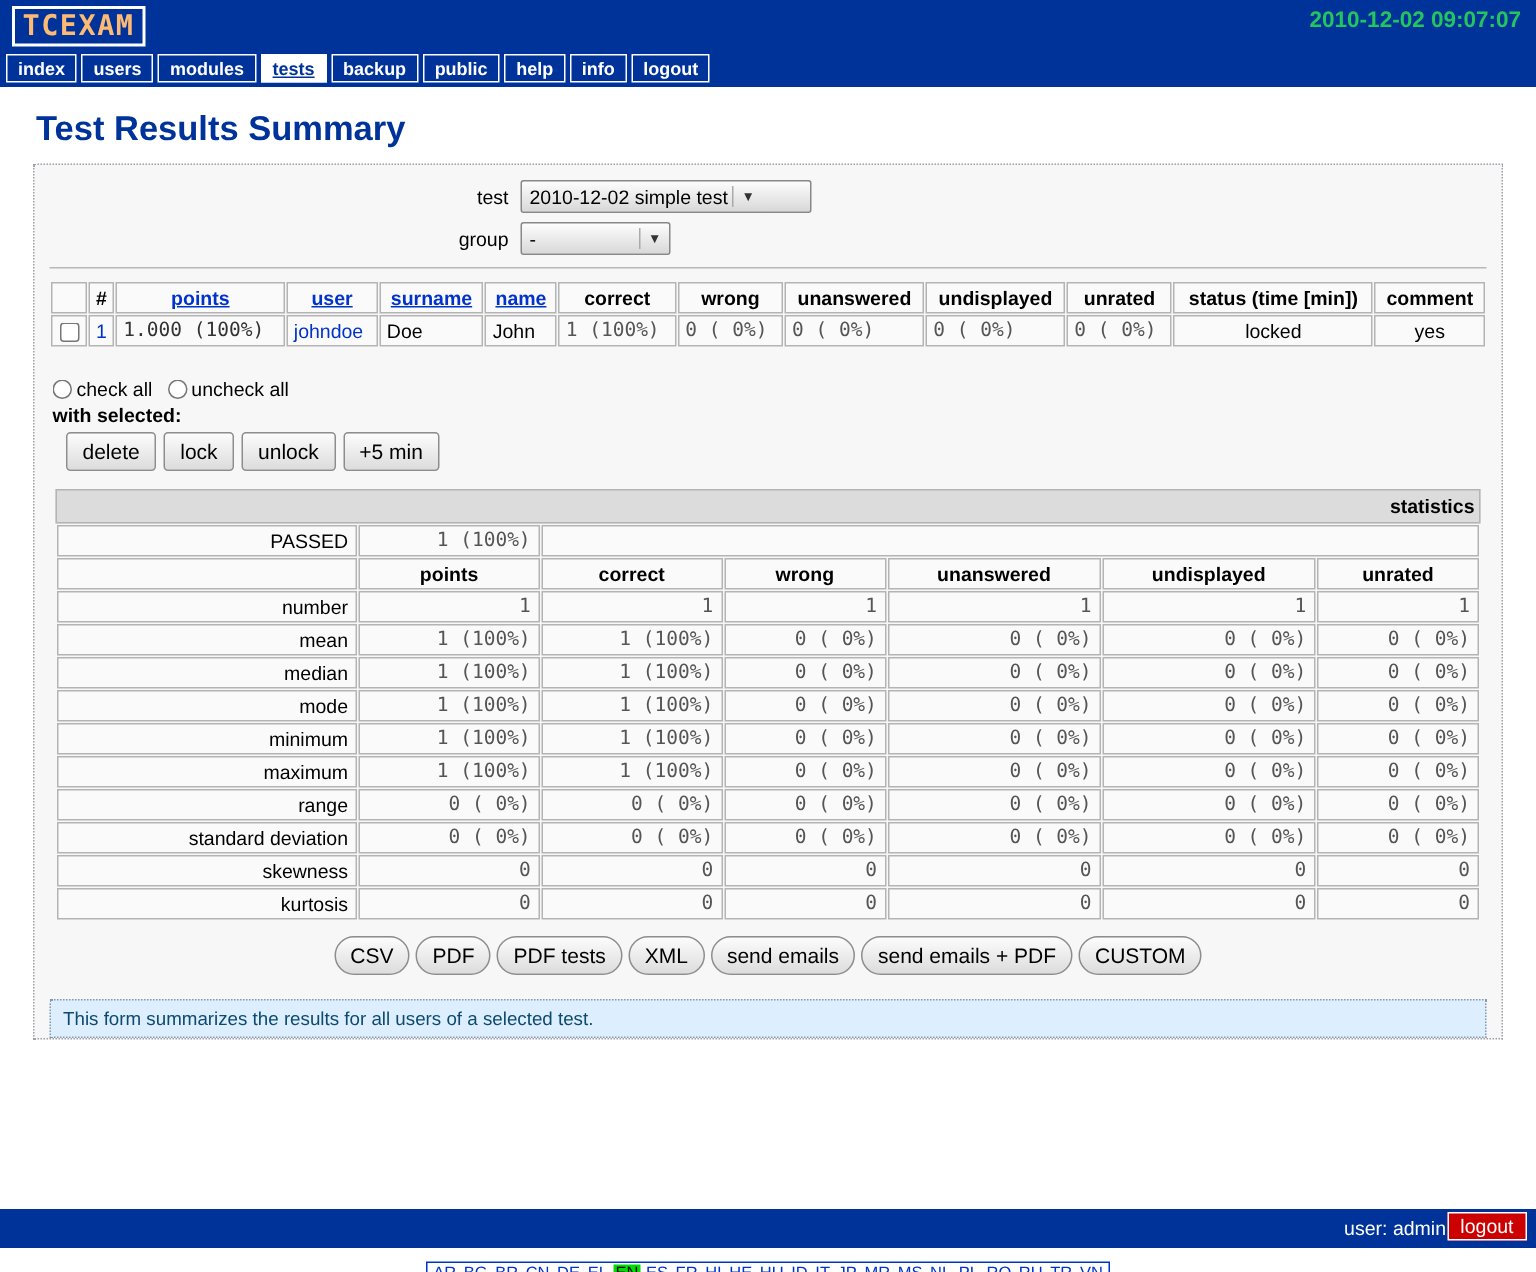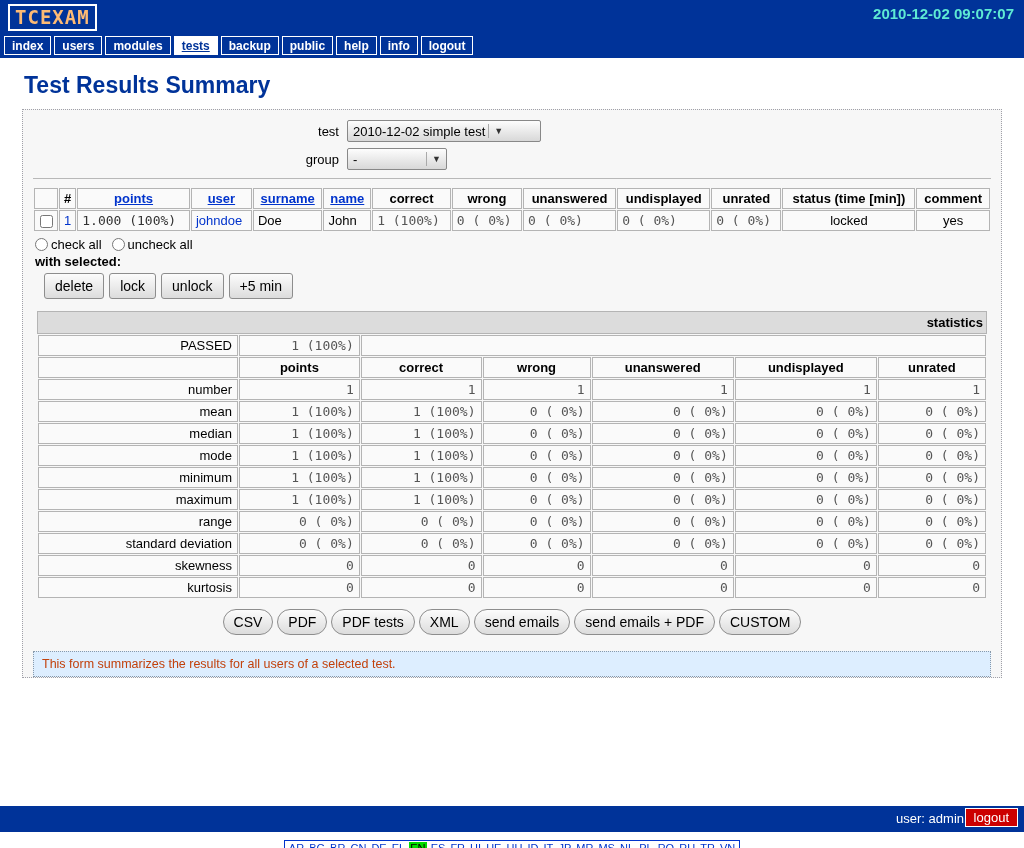--- a/index.html
+++ b/index.html
@@ -33,21 +33,21 @@
     font-size: 19px;
     letter-spacing: 1px;
     color: #fdba74;
     background: #003399;
     display: block;
     padding: 1px 2px;
   }
   #datetime {
     position: absolute;
     right: 10px; top: 5px;
-    color: #5eead4;
+    color: #22c55e;
     font-weight: bold;
     font-size: 15px;
     margin-left: 24px;
   }
 
   
   #navbar {
     background: #003399;
     height: 22px;
     padding-left: 4px;
@@ -171,21 +171,21 @@
   td.cmt { text-align: center; }
   td.cbcell { width: 24px; text-align: center; }
 
   input.cb {
     width: 13px; height: 13px;
     margin: 0; vertical-align: middle;
   }
 
   
   #checkrow {
-    margin: 5px 0 2px 2px;
+    margin: 20px 0 2px 2px;
     font-size: 13px;
   }
   #checkrow label { margin-right: 10px; }
   input.rb { width: 13px; height: 13px; margin: 0 3px 0 0; vertical-align: -2px; }
   #withsel { font-weight: bold; font-size: 13px; margin: 2px 0 4px 2px; }
   .btn {
     background: linear-gradient(#fcfcfc, #dcdcdc);
     border: 1px solid #8d8d8d;
     border-radius: 3px;
     padding: 4px 10px;
@@ -233,21 +233,21 @@
   #exportbtns {
     text-align: center;
     padding: 10px 0 12px 0;
   }
   #exportbtns .btn { margin: 0 2px; border-radius: 13px; }
 
   
   #helpbox {
     border: 1px dotted #8899aa;
     background: #ddeeff;
-    color: #c2410c;
+    color: #0c4a6e;
     font-size: 12.5px;
     padding: 5px 8px;
     margin-top: 4px;
   }
 
   
   #footerbar {
     height: 26px;
     background: #003399;
     position: relative;

